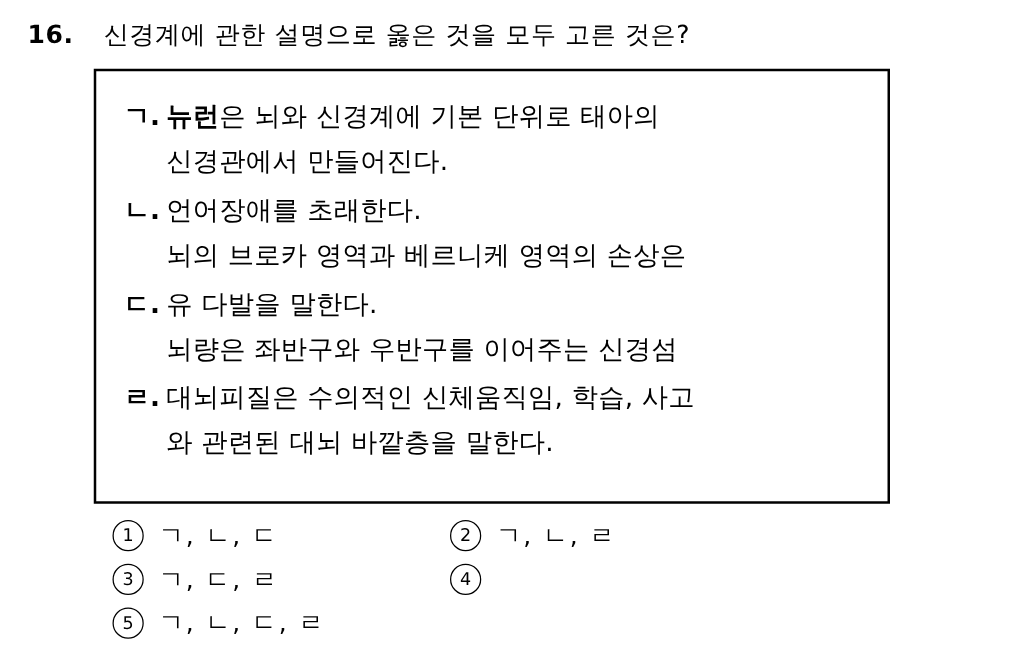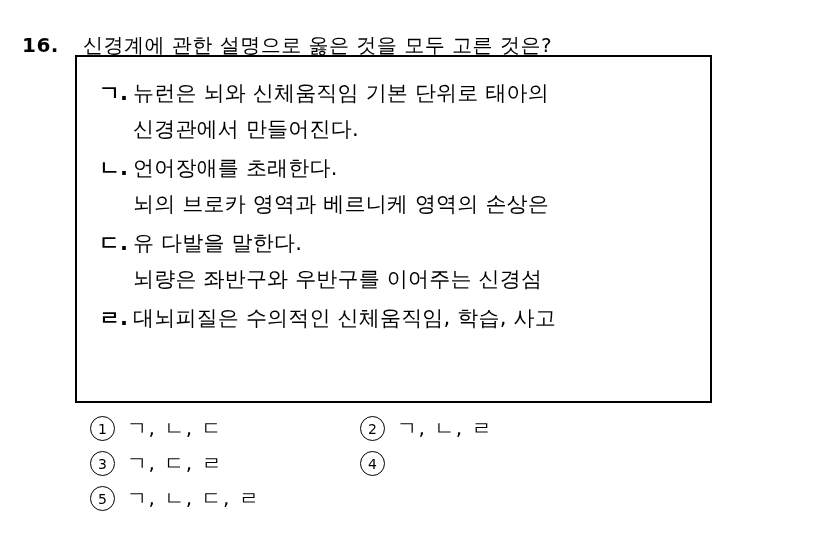--- a/index.html
+++ b/index.html
@@ -27,21 +27,20 @@
     letter-spacing: 0.5px;
     white-space: nowrap;
   }
   .q-number {
     display: inline-block;
     margin-right: 24px;
     font-weight: bold;
   }
   .q-text {
     display: inline-block;
-    margin-top: 18px;
   }
   .statement-box {
     position: absolute;
     left: 75px;
     top: 55px;
     width: 637px;
     height: 348px;
     border: 2px solid #000000;
     box-sizing: border-box;
     padding: 18px 18px 0 22px;
@@ -63,21 +62,21 @@
     flex: 1 1 auto;
     font-size: 21px;
     line-height: 36px;
     letter-spacing: 0.2px;
   }
   .stmt-body .ln {
     display: block;
     white-space: nowrap;
   }
   .bold-word {
-    font-weight: normal;
+    font-weight: bold;
   }
   .choices {
     position: absolute;
     left: 90px;
     top: 415px;
     width: 640px;
   }
   .choice-row {
     display: flex;
     margin-bottom: 8px;
@@ -113,21 +112,21 @@
 
   <div class="question-line">
     <span class="q-number">16.</span><span class="q-text">신경계에 관한 설명으로 옳은 것을 모두 고른 것은?</span>
   </div>
 
   <div class="statement-box">
 
     <div class="statement">
       <div class="stmt-label">ㄱ.</div>
       <div class="stmt-body">
-        <span class="ln"><span class="bold-word">뉴런</span><span>은 뇌와 신체움직임 기본 단위로 태아의</span></span>
+        <span class="ln"><span class="bold-word">뉴런</span><span>은 뇌와 신경계에 기본 단위로 태아의</span></span>
         <span class="ln">신경관에서 만들어진다.</span>
       </div>
     </div>
 
     <div class="statement">
       <div class="stmt-label">ㄴ.</div>
       <div class="stmt-body">
         <span class="ln">언어장애를 초래한다.</span>
         <span class="ln">뇌의 브로카 영역과 베르니케 영역의 손상은</span>
       </div>
@@ -138,20 +137,21 @@
       <div class="stmt-body">
         <span class="ln">유 다발을 말한다.</span>
         <span class="ln">뇌량은 좌반구와 우반구를 이어주는 신경섬</span>
       </div>
     </div>
 
     <div class="statement">
       <div class="stmt-label">ㄹ.</div>
       <div class="stmt-body">
         <span class="ln">대뇌피질은 수의적인 신체움직임, 학습, 사고</span>
+        <span class="ln">와 관련된 대뇌 바깥층을 말한다.</span>
       </div>
     </div>
 
   </div>
 
   <div class="choices">
     <div class="choice-row">
       <div class="choice">
         <span class="choice-num">1</span>
         <span class="choice-text">ㄱ, ㄴ, ㄷ</span>

